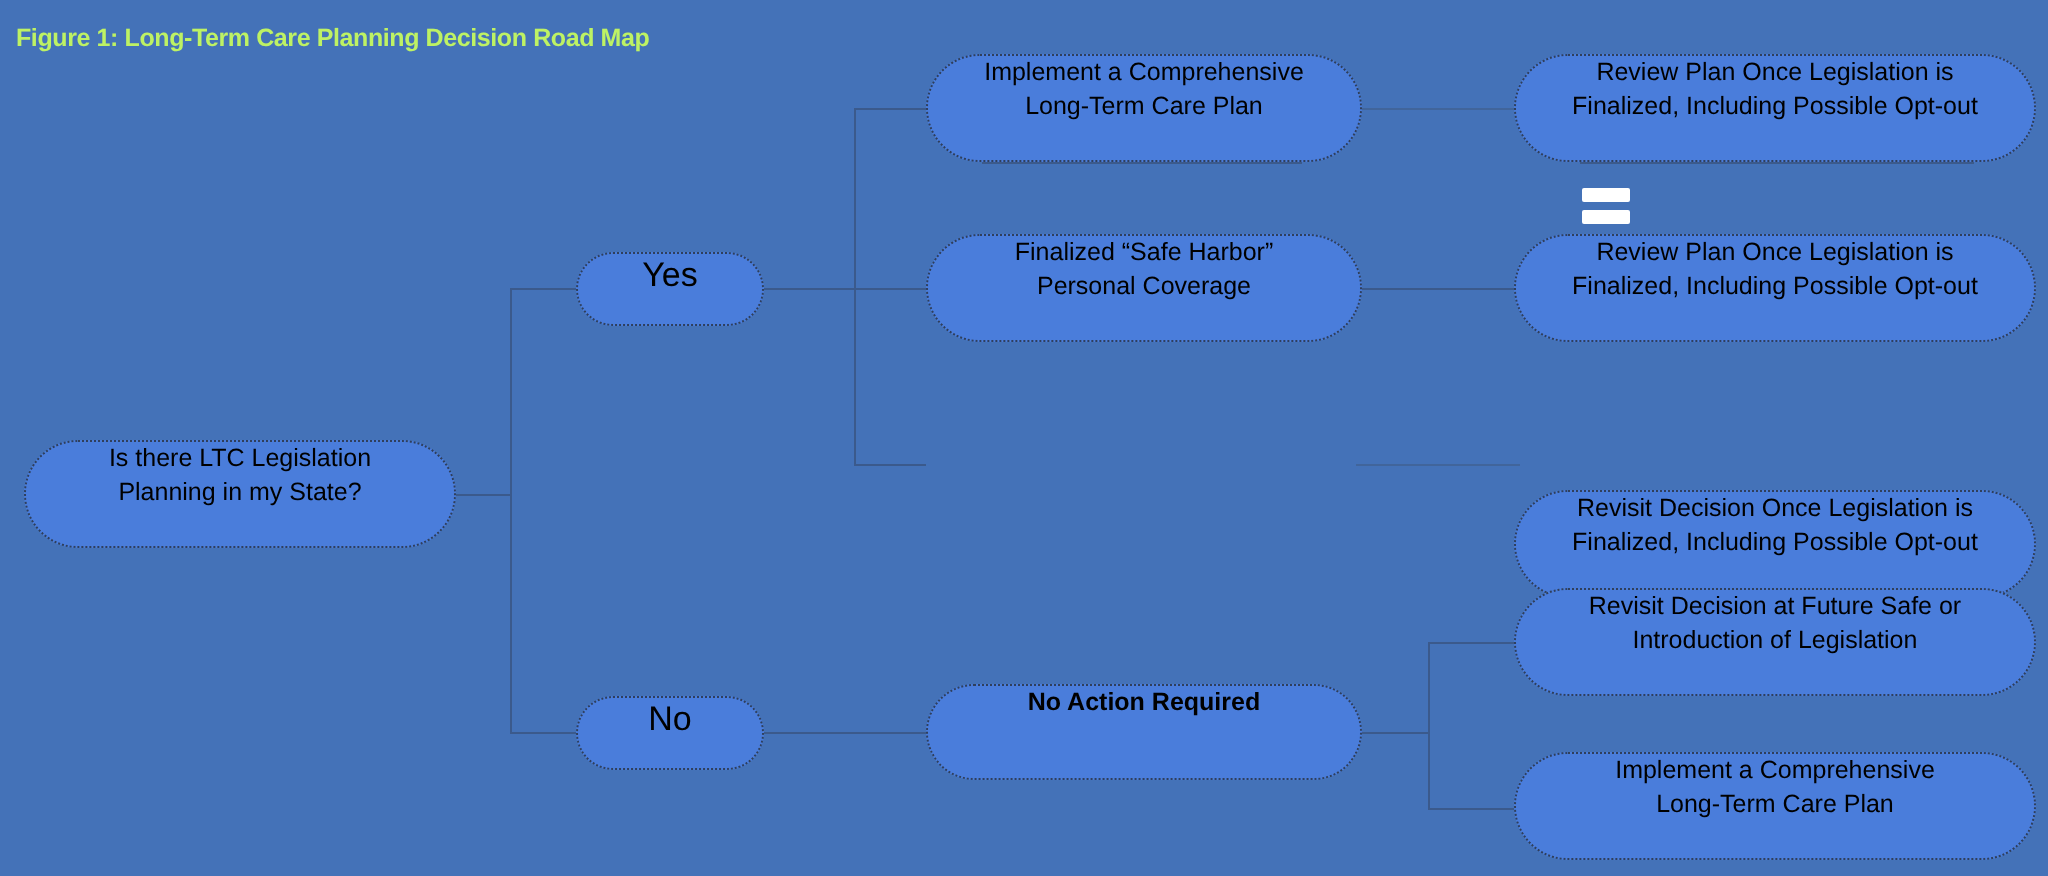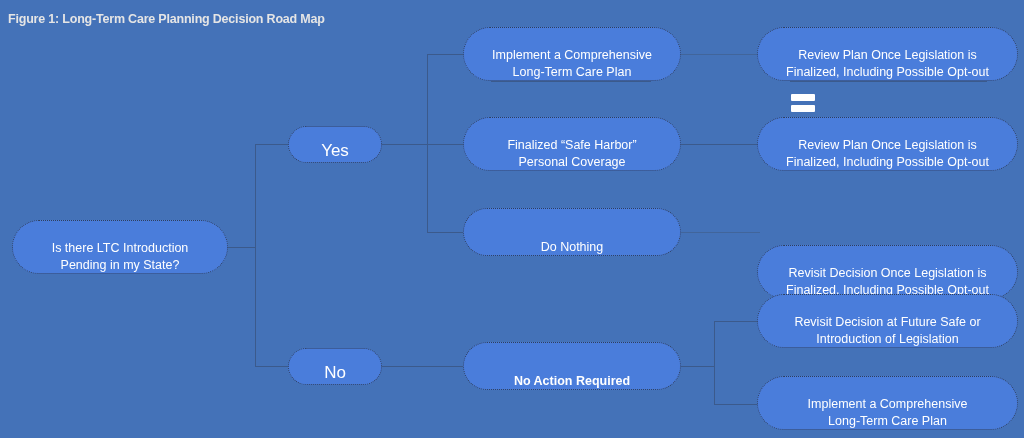--- a/index.html
+++ b/index.html
@@ -17,43 +17,43 @@
   }
 
   
   #figure-title {
     position: absolute;
     left: 8px;
     top: 12px;
     font-size: 12.5px;
     font-weight: bold;
     letter-spacing: -0.2px;
-    color: #e5e5e5;
+    color: #bef264;
     white-space: nowrap;
   }
 
   
   .conn {
     position: absolute;
     background: #3b5a8c;
   }
   .conn.h { height: 1px; }
   .conn.v { width: 1px; }
   .conn.faint { background: #41659b; }
 
   
   .node {
     position: absolute;
     box-sizing: border-box;
     background: #4a7ddb;
     border: 1px dotted #2f3f5c;
     border-radius: 999px;
-    color: #ffffff;
+    color: #000000;
     display: flex;
-    align-items: flex-end;
+    align-items: flex-start;
     justify-content: center;
     text-align: center;
     line-height: 1.32;
     font-size: 12.5px;
     padding: 0 10px;
   }
   .node .label { display: block; }
   .node.small { font-size: 17px; }
 
   
@@ -110,22 +110,22 @@
   <div class="conn h" style="left:680px; top:366px; width:35px;"></div>
   <div class="conn v" style="left:714px; top:321px; height:84px;"></div>
   <div class="conn h" style="left:714px; top:321px; width:45px;"></div>
   <div class="conn h" style="left:714px; top:404px; width:45px;"></div>
 
   <div class="underline-artifact" style="left:491px; top:81px; width:160px;"></div>
   <div class="underline-artifact" style="left:790px; top:81px; width:197px;"></div>
 
   <div class="node" style="left:12px; top:220px; width:216px; height:54px;">
     <span class="label">
-      <span>Is there LTC Introduction</span><br>
-      <span>Pending in my State?</span>
+      <span>Is there LTC Legislation</span><br>
+      <span>Planning in my State?</span>
     </span>
   </div>
 
   <div class="node small" style="left:288px; top:126px; width:94px; height:37px;">
     <span class="label">Yes</span>
   </div>
 
   <div class="node small" style="left:288px; top:348px; width:94px; height:37px;">
     <span class="label">No</span>
   </div>
@@ -137,23 +137,20 @@
     </span>
   </div>
 
   <div class="node" style="left:463px; top:117px; width:218px; height:54px;">
     <span class="label">
       <span>Finalized “Safe Harbor”</span><br>
       <span>Personal Coverage</span>
     </span>
   </div>
 
-  <div class="node" style="left:463px; top:208px; width:218px; height:48px;">
-    <span class="label">Do Nothing</span>
-  </div>
 
   <div class="node" style="left:463px; top:342px; width:218px; height:48px;font-weight:bold;">
     <span class="label">No Action Required</span>
   </div>
 
   <div class="node" style="left:757px; top:27px; width:261px; height:54px;">
     <span class="label">
       <span>Review Plan Once Legislation is</span><br>
       <span>Finalized, Including Possible Opt-out</span>
     </span>

